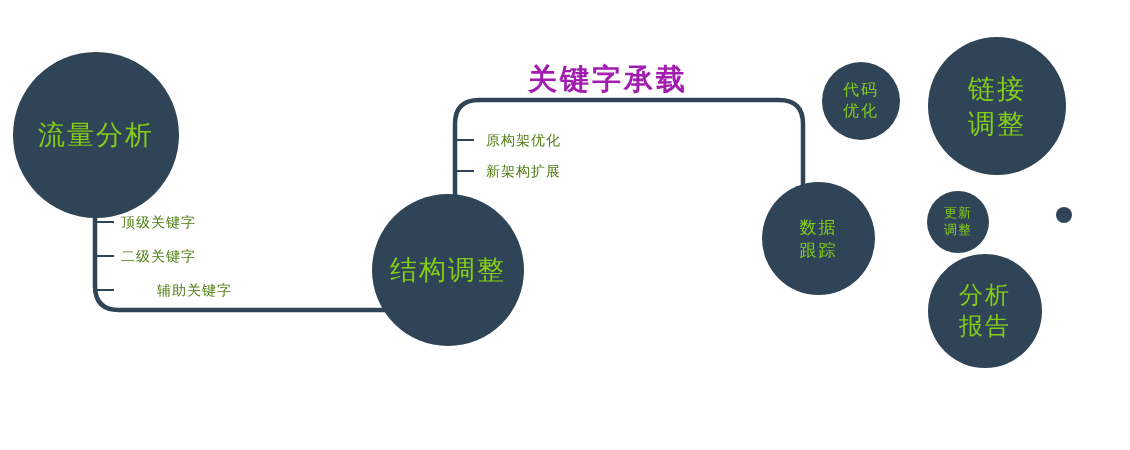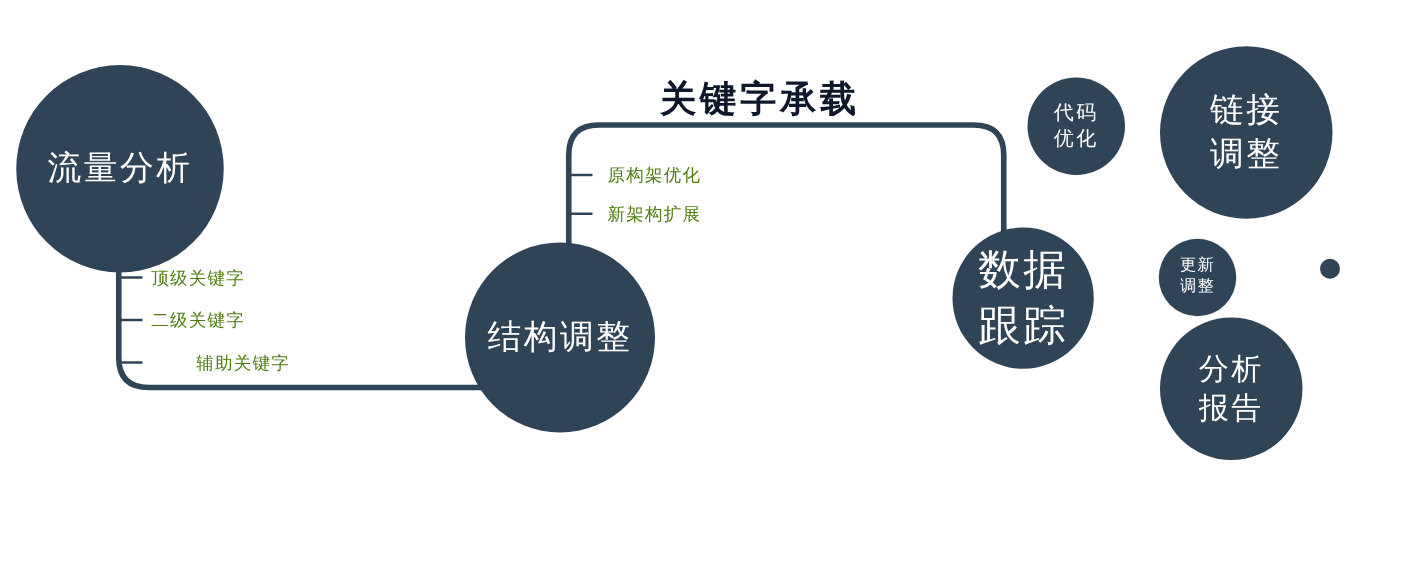--- a/index.html
+++ b/index.html
@@ -15,46 +15,46 @@
     position: absolute;
     left: 0; top: 0;
     width: 1130px; height: 450px;
   }
   .edge { fill: none; stroke: #2f4557; stroke-width: 4.5; }
   .tick { stroke: #2f4557; stroke-width: 2; }
   .circle {
     position: absolute;
     border-radius: 50%;
     background: #2f4557;
-    color: #ffffff;
+    color: #84cc16;
     display: flex;
     flex-direction: column;
     align-items: center;
     justify-content: center;
     text-align: right;
     line-height: 1.3;
     letter-spacing: 2px;
   }
   .node-traffic   { left: 13px;  top: 52px;  width: 166px; height: 166px; font-size: 27px; }
   .node-structure { left: 372px; top: 194px; width: 152px; height: 152px; font-size: 27px; }
-  .node-tracking  { left: 762px; top: 182px; width: 113px; height: 113px; font-size: 34px; }
+  .node-tracking  { left: 762px; top: 182px; width: 113px; height: 113px; font-size: 17px; }
   .node-code      { left: 822px; top: 62px;  width: 78px;  height: 78px;  font-size: 16px; }
   .node-link      { left: 928px; top: 37px;  width: 138px; height: 138px; font-size: 27px; }
   .node-update    { left: 927px; top: 191px; width: 62px;  height: 62px;  font-size: 13px; font-weight: 400; letter-spacing: 1px; }
   .node-report    { left: 928px; top: 254px; width: 114px; height: 114px; font-size: 24px; font-weight: 400; }
   .dot {
     position: absolute;
     left: 1056px; top: 207px;
     width: 16px; height: 16px;
     border-radius: 50%;
     background: #2f4557;
   }
   .edge-label {
     position: absolute;
-    color: #0f172a;
+    color: #a21caf;
     font-size: 29px;
     font-weight: 700;
     letter-spacing: 3px;
     white-space: nowrap;
   }
   .label-user-base    { left: 152px; top: 322px; }
   .label-keyword      { left: 528px; top: 60px; }
   .label-phase        { left: 888px; top: 398px; font-size: 27px; }
   .branch-label {
     position: absolute;

